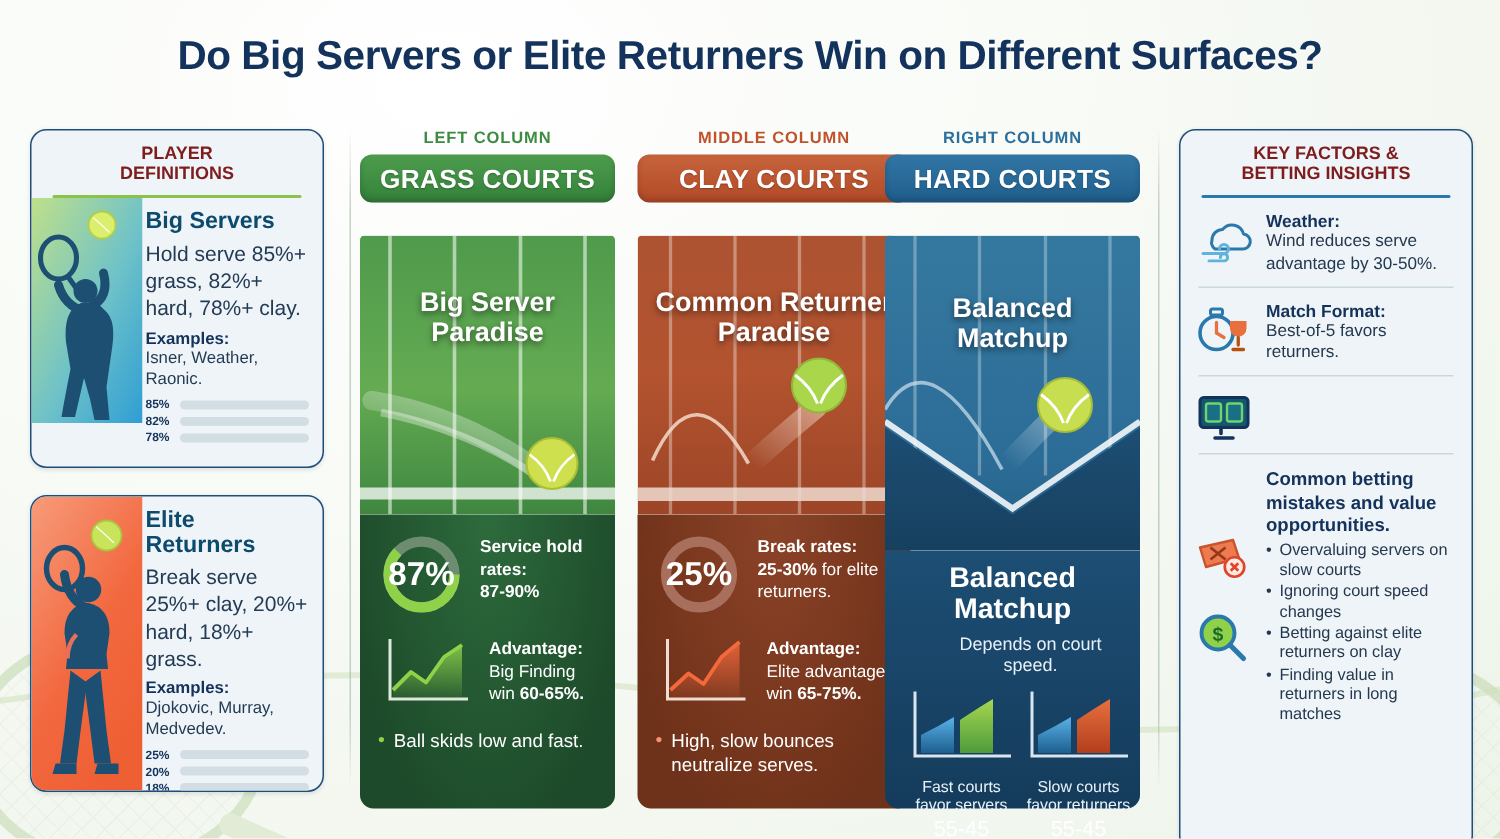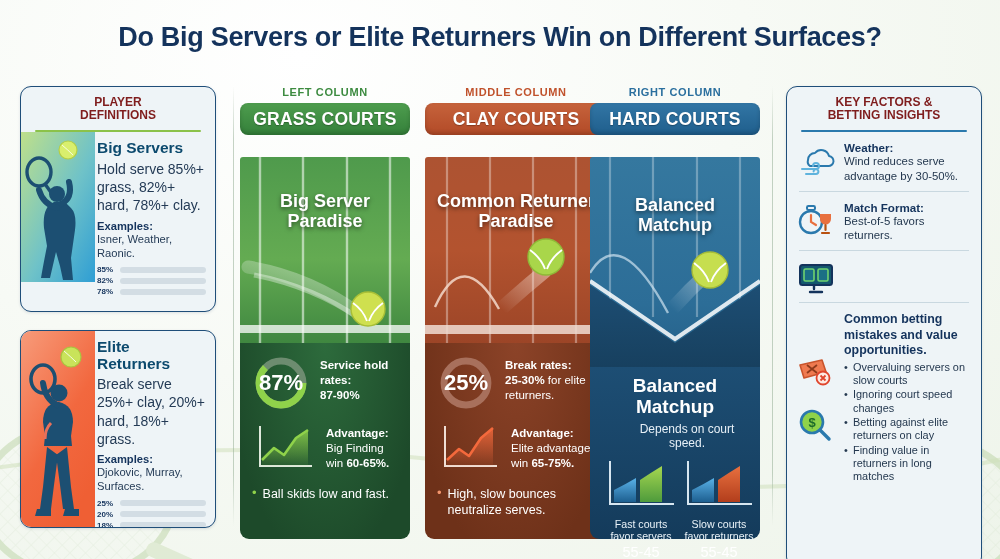--- a/index.html
+++ b/index.html
@@ -253,21 +253,21 @@
             <path d="M44 178 h14 v7 h-16z" fill="#1c4f72"></path>
             <path d="M36 74 q-12 -6 -14 -22" stroke="#1c4f72" stroke-width="6" fill="none" stroke-linecap="round"></path>
             <path d="M30 92 q-6 6 -6 16" stroke="#e8705a" stroke-width="3" fill="none"></path>
           </g>
         </svg>
       </div>
       <div class="pcard-text">
         <div class="pname">Elite Returners</div>
         <div class="pdesc">Break serve 25%+ clay, 20%+ hard, 18%+ grass.</div>
         <div class="pex-label">Examples:</div>
-        <div class="pex">Djokovic, Murray, Surfaces.</div>
+        <div class="pex">Djokovic, Murray, Medvedev.</div>
         <div class="bars">
           <div class="bar-row">
             <span class="bar-lab">25%</span>
             <span class="bar-track"><span class="bar-fill" style="width:25%;background:#ef6f4e"></span></span>
           </div>
           <div class="bar-row">
             <span class="bar-lab">20%</span>
             <span class="bar-track"><span class="bar-fill" style="width:20%;background:#2e96d8"></span></span>
           </div>
           <div class="bar-row">

